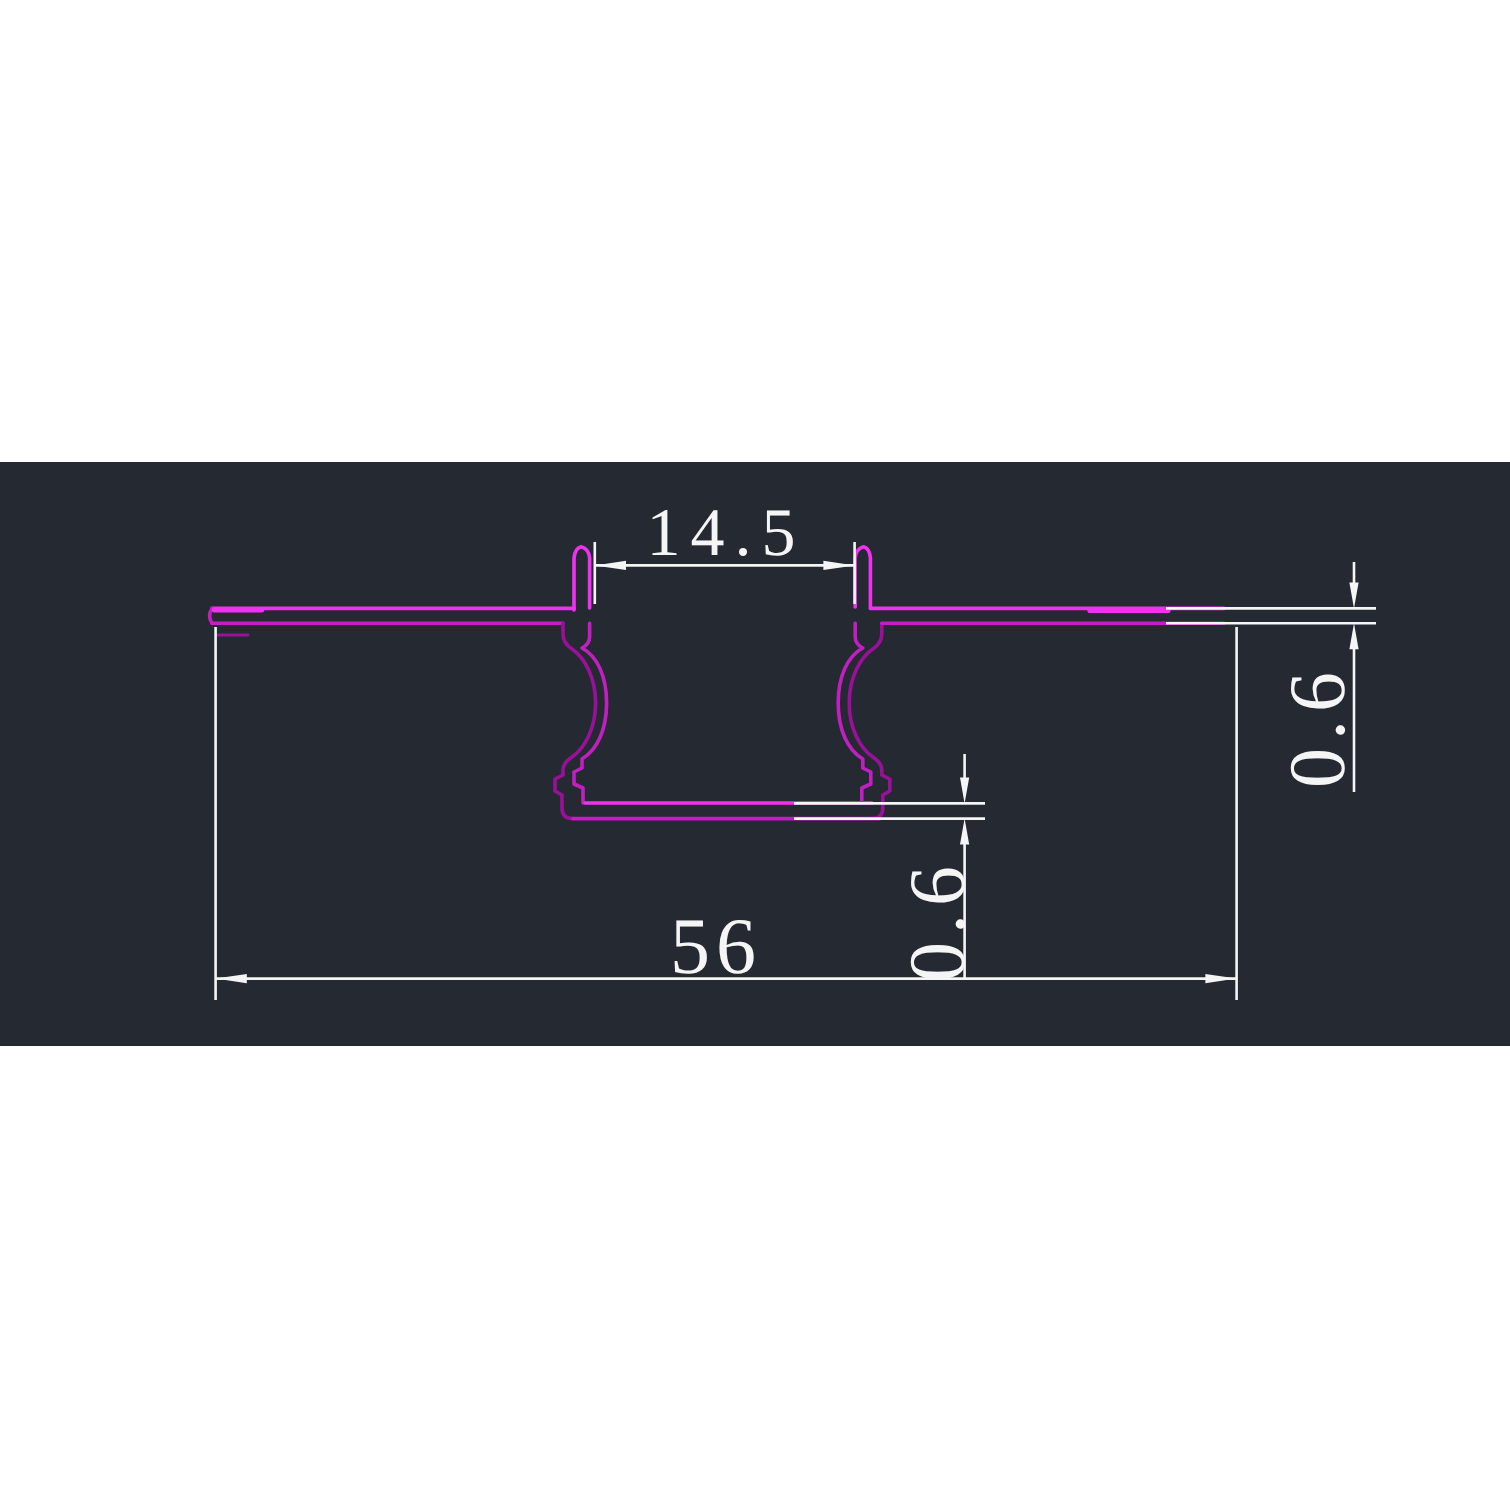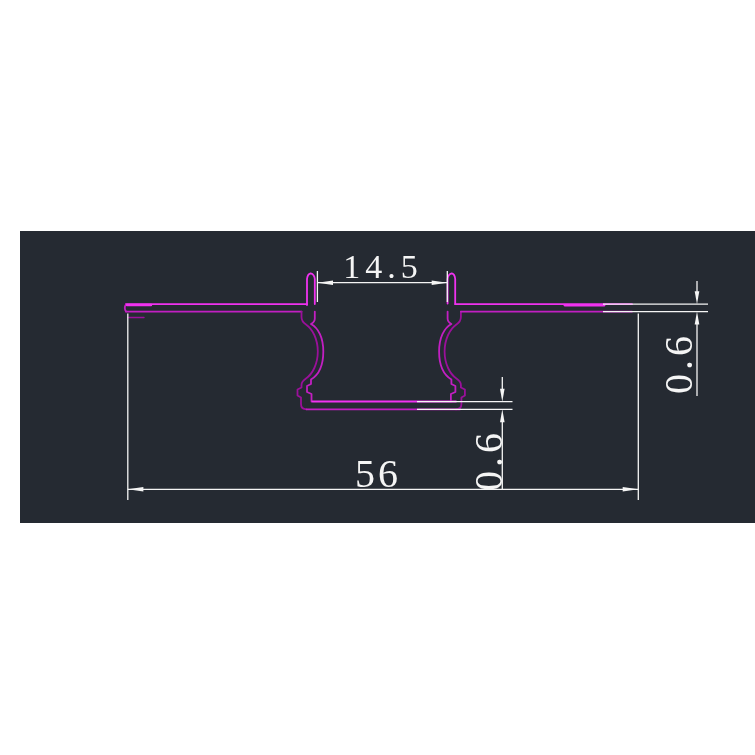--- a/index.html
+++ b/index.html
@@ -1,21 +1,21 @@
 <!DOCTYPE html>
 <html style="--page-bg: #ffffff; --panel-bg: #252a32; --profile-main: #c21fc2; --profile-bright: #f032f0; --profile-dim: #9a109a; --dim-color: #f5f5f5;"><head>
 <meta charset="utf-8">
 <style>
   html,body{margin:0;padding:0;background:#ffffff;}
   body{
     width:755px;height:755px;overflow:hidden;
     font-family:"Liberation Serif", serif;
     position:relative;
   }
-  .canvas{position:absolute;left:0;top:0;width:660px;height:755px;margin-left:20px;}
+  .canvas{position:absolute;left:0;top:0;width:660px;height:755px;}
   svg{display:block;}
   .dim-text{
     fill:var(--dim-color,#f5f5f5);
     font-family:"Liberation Serif", serif;
   }
 </style>
 </head>
 <body style="background: rgb(255, 255, 255);">
 
 <div class="canvas">

